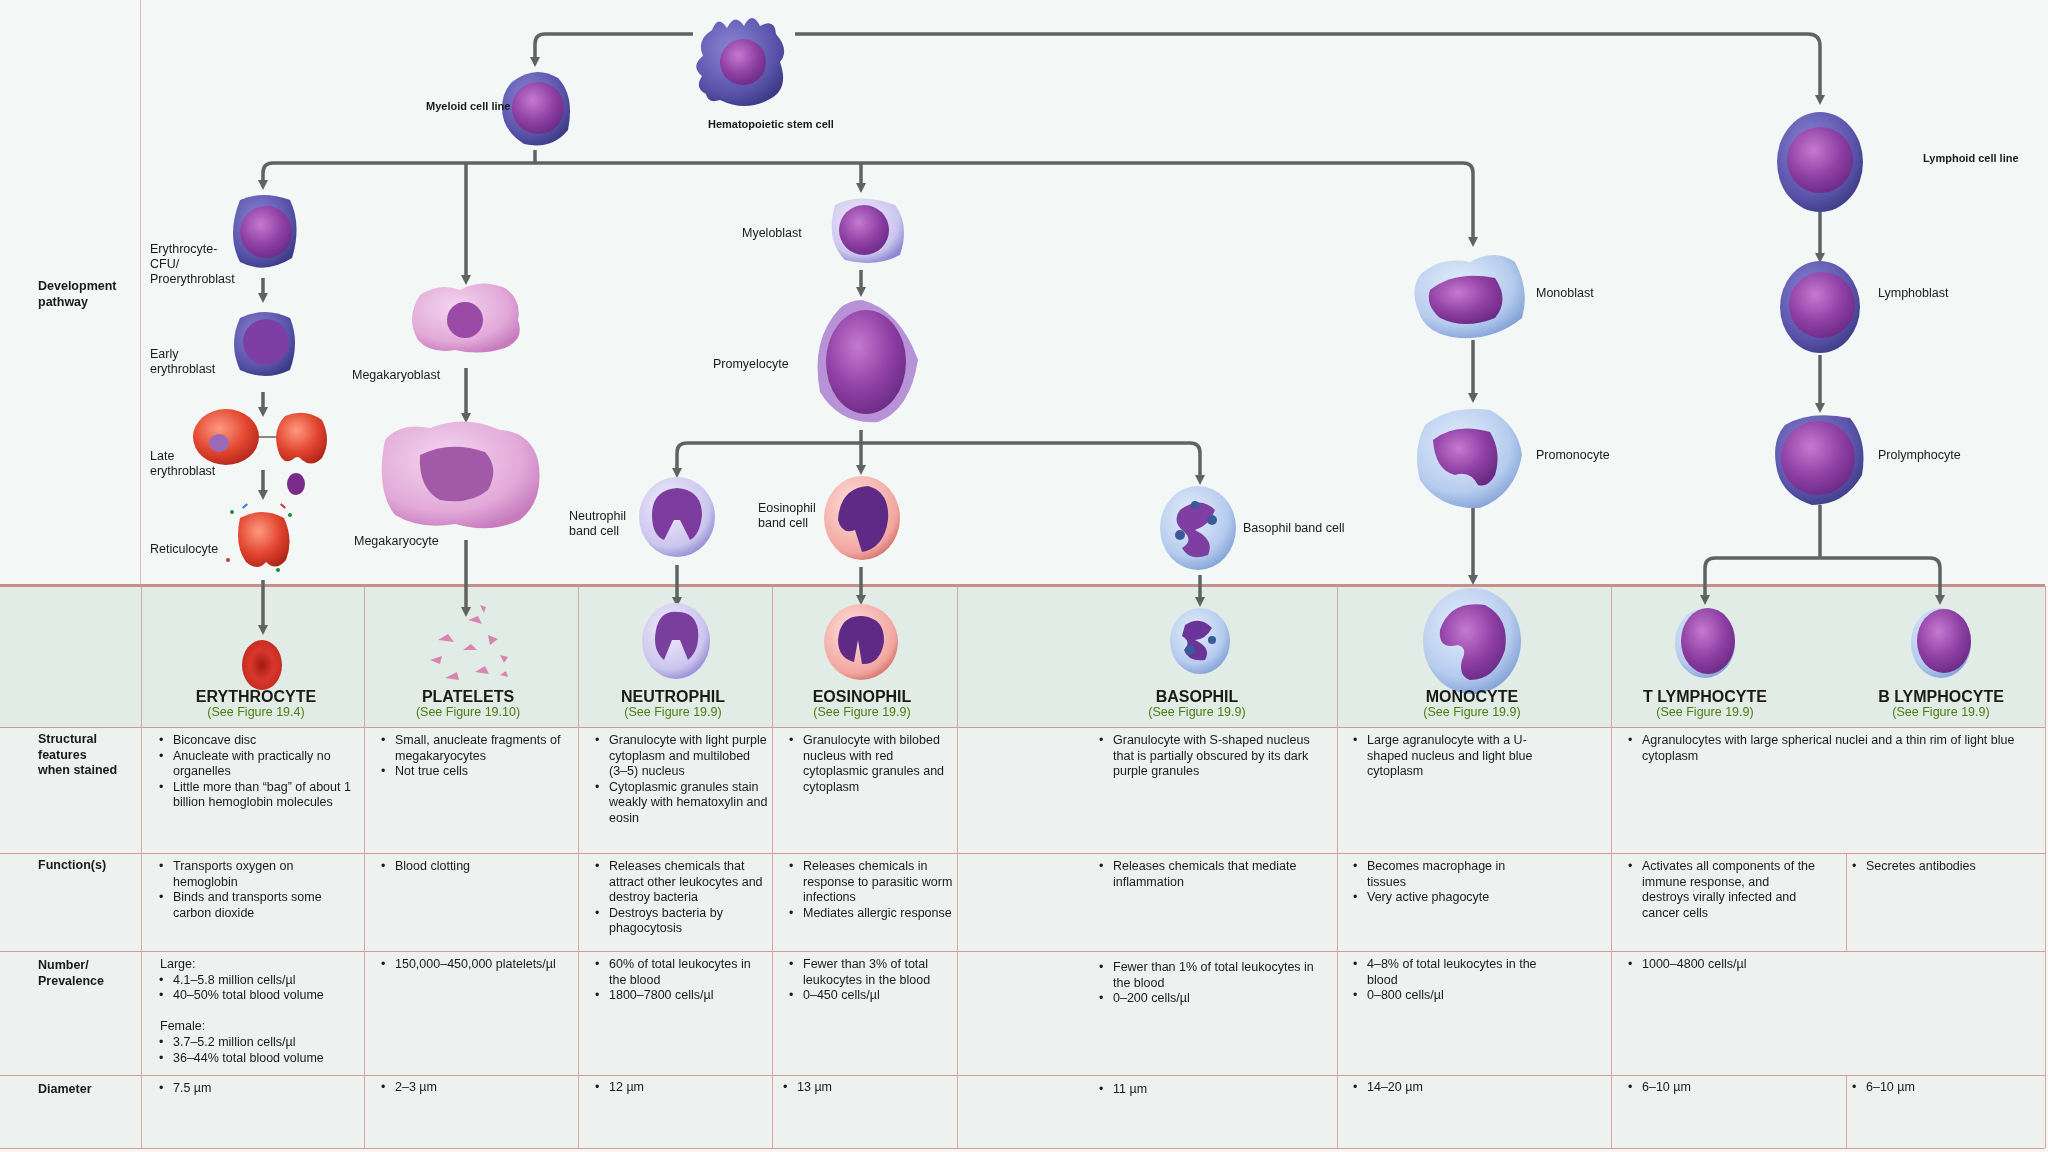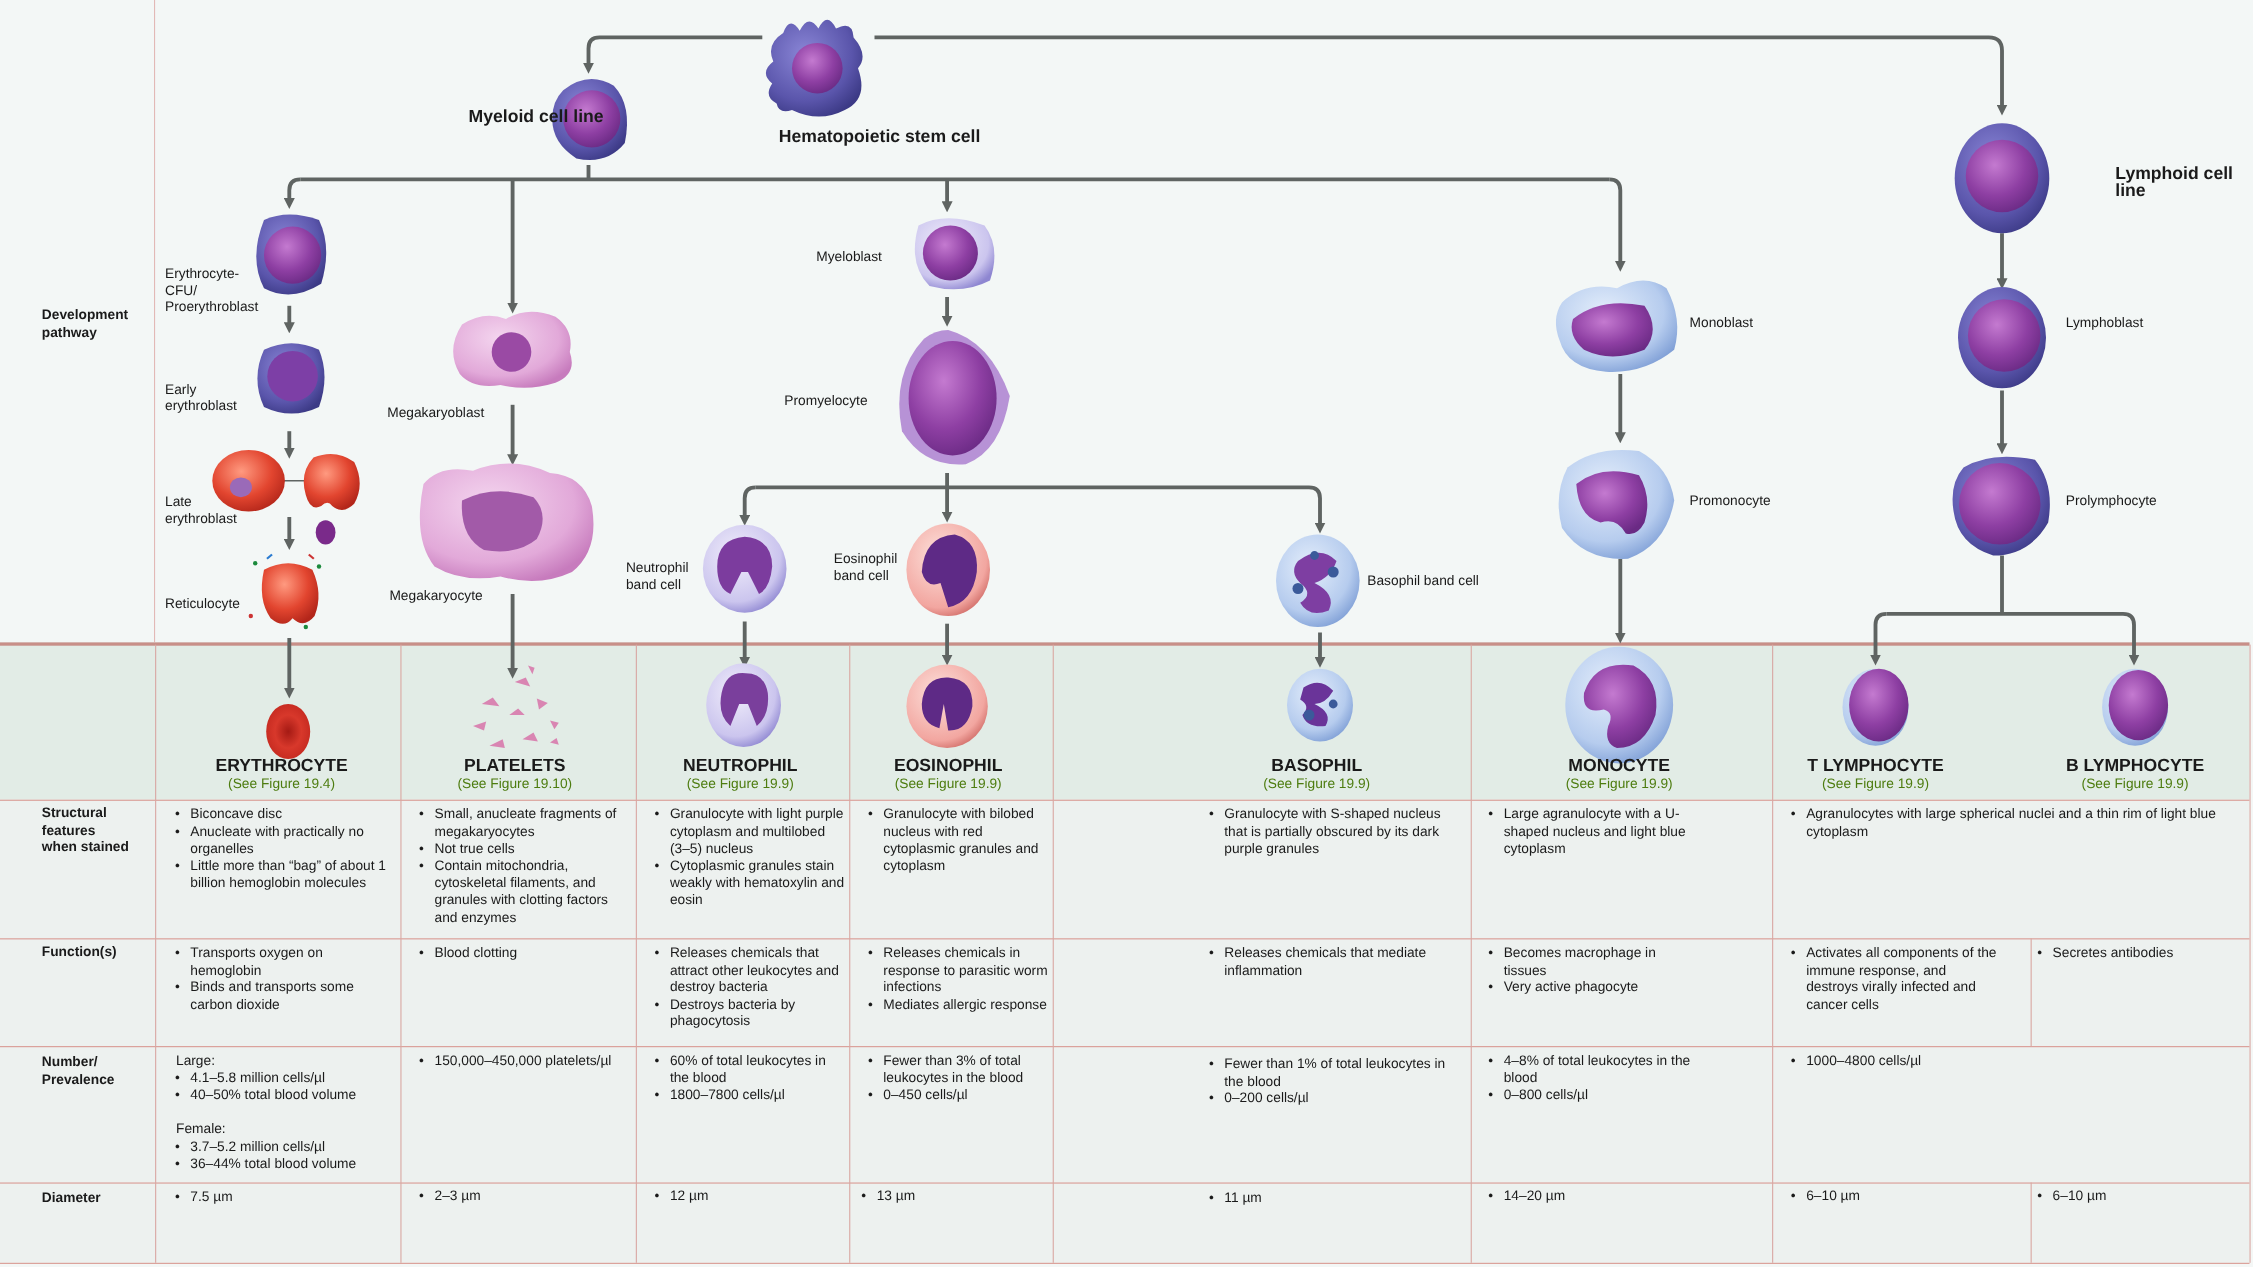--- a/index.html
+++ b/index.html
@@ -6,21 +6,21 @@
   body {
     width: 2048px; height: 1152px; position: relative; overflow: hidden;
     background: #f4f7f6;
     font-family: "Liberation Sans", sans-serif;
     color: #1a1a1a;
   }
   .pathway-bg { position: absolute; left: 0; top: 0; width: 2048px; height: 584px; background: #f3f7f6; }
   .pathway-label-col { position: absolute; left: 0; top: 0; width: 141px; height: 584px; border-right: 1px solid #e2b9b6; box-sizing: border-box; }
   svg.diagram { position: absolute; left: 0; top: 0; width: 2048px; height: 1152px; }
   .lbl { position: absolute; font-size: 12.5px; line-height: 15px; color: #1a1a1a; white-space: pre-line; }
-  .lbl.bold { font-weight: bold; font-size: 16px; padding-left: 45px; }
+  .lbl.bold { font-weight: bold; font-size: 11px; padding-left: 45px; }
   .row-label { position: absolute; font-weight: bold; font-size: 12.5px; line-height: 15.5px; left: 38px; white-space: pre-line; }
   .hdr-row { position: absolute; left: 0; top: 584px; width: 2045px; height: 143px; background: #e2ece6; border-top: 3px solid #c88f88; box-sizing: border-box; }
   .body-bg { position: absolute; left: 0; top: 727px; width: 2045px; height: 421px; background: #edf1ef; }
   .hline { position: absolute; left: 0; width: 2045px; height: 0; border-top: 1.5px solid #d99a93; }
   .vline { position: absolute; width: 0; border-left: 1.5px solid #d9a7a2; }
   .cell-title { position: absolute; text-align: center; font-weight: bold; font-size: 16px; line-height: 15px; transform: translateX(-50%); white-space: nowrap; }
   .cell-ref { position: absolute; text-align: center; font-size: 12.5px; line-height: 15px; color: #4d7c0f; transform: translateX(-50%); white-space: nowrap; }
   .cell { position: absolute; font-size: 12.5px; line-height: 15.6px; }
   .cell ul { margin: 0; padding: 0; list-style: none; }
   .cell li { position: relative; padding-left: 17px; }
@@ -323,21 +323,20 @@
     <ul>
       <li>Biconcave disc</li>
       <li>Anucleate with practically no organelles</li>
       <li>Little more than “bag” of about 1 billion hemoglobin molecules</li>
     </ul>
   </div>
 <div class="cell" style="left:378px;top:733px;width:195px">
     <ul>
       <li>Small, anucleate fragments of megakaryocytes</li>
       <li>Not true cells</li>
-      <li>Contain mitochondria, cytoskeletal filaments, and granules with clotting factors and enzymes</li>
     </ul>
   </div>
 <div class="cell" style="left:592px;top:733px;width:178px">
     <ul>
       <li>Granulocyte with light purple cytoplasm and multilobed (3–5) nucleus</li>
       <li>Cytoplasmic granules stain weakly with hematoxylin and eosin</li>
     </ul>
   </div>
 <div class="cell" style="left:786px;top:733px;width:168px">
     <ul>

